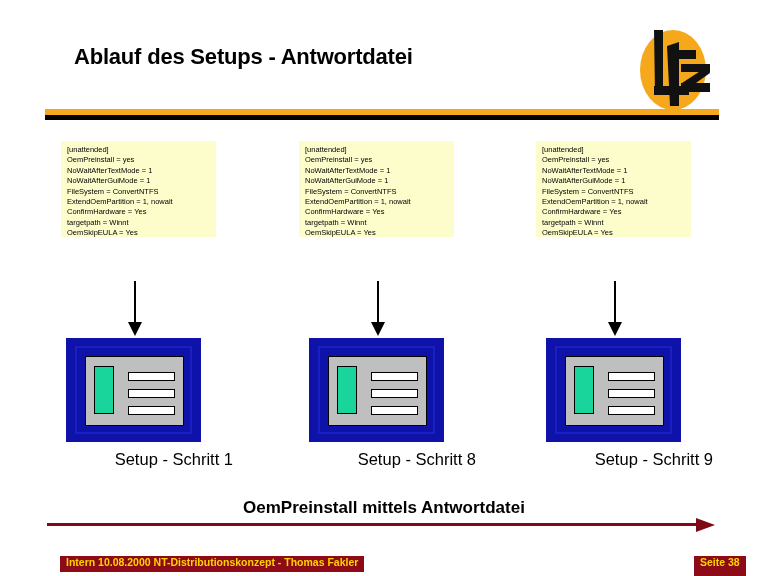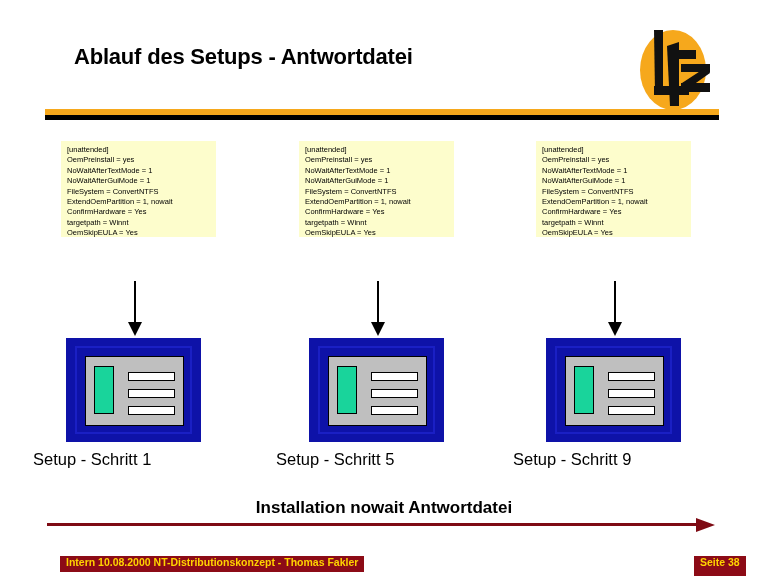--- a/index.html
+++ b/index.html
@@ -171,21 +171,21 @@
   }
   .monitor .bar-1 { top: 15px; }
   .monitor .bar-2 { top: 32px; }
   .monitor .bar-3 { top: 49px; }
 
   
   .step-label {
     position: absolute;
     top: 450px;
     width: 200px;
-    text-align: left;
+    text-align: right;
     font-size: 16.5px;
     font-weight: normal;
     color: #000000;
     white-space: nowrap;
   }
   #step-label-1 { left: 33px; }
   #step-label-2 { left: 276px; }
   #step-label-3 { left: 513px; }
 
   
@@ -355,24 +355,24 @@
   <div class="bezel-inner"></div>
   <div class="screen">
     <div class="chip"></div>
     <div class="bar bar-1"></div>
     <div class="bar bar-2"></div>
     <div class="bar bar-3"></div>
   </div>
 </div>
 
 <div class="step-label" id="step-label-1">Setup - Schritt 1</div>
-<div class="step-label" id="step-label-2">Setup - Schritt 5</div>
+<div class="step-label" id="step-label-2">Setup - Schritt 8</div>
 <div class="step-label" id="step-label-3">Setup - Schritt 9</div>
 
-<div id="bottom-caption">Installation nowait Antwortdatei</div>
+<div id="bottom-caption">OemPreinstall mittels Antwortdatei</div>
 <div id="bottom-arrow">
   <div class="shaft"></div>
   <div class="head"></div>
 </div>
 
 <div id="footer-bar">
   <span id="footer-text">Intern 10.08.2000 NT-Distributionskonzept - Thomas Fakler</span>
 </div>
 <div id="page-badge">
   <span id="page-badge-text">Seite 38</span>

